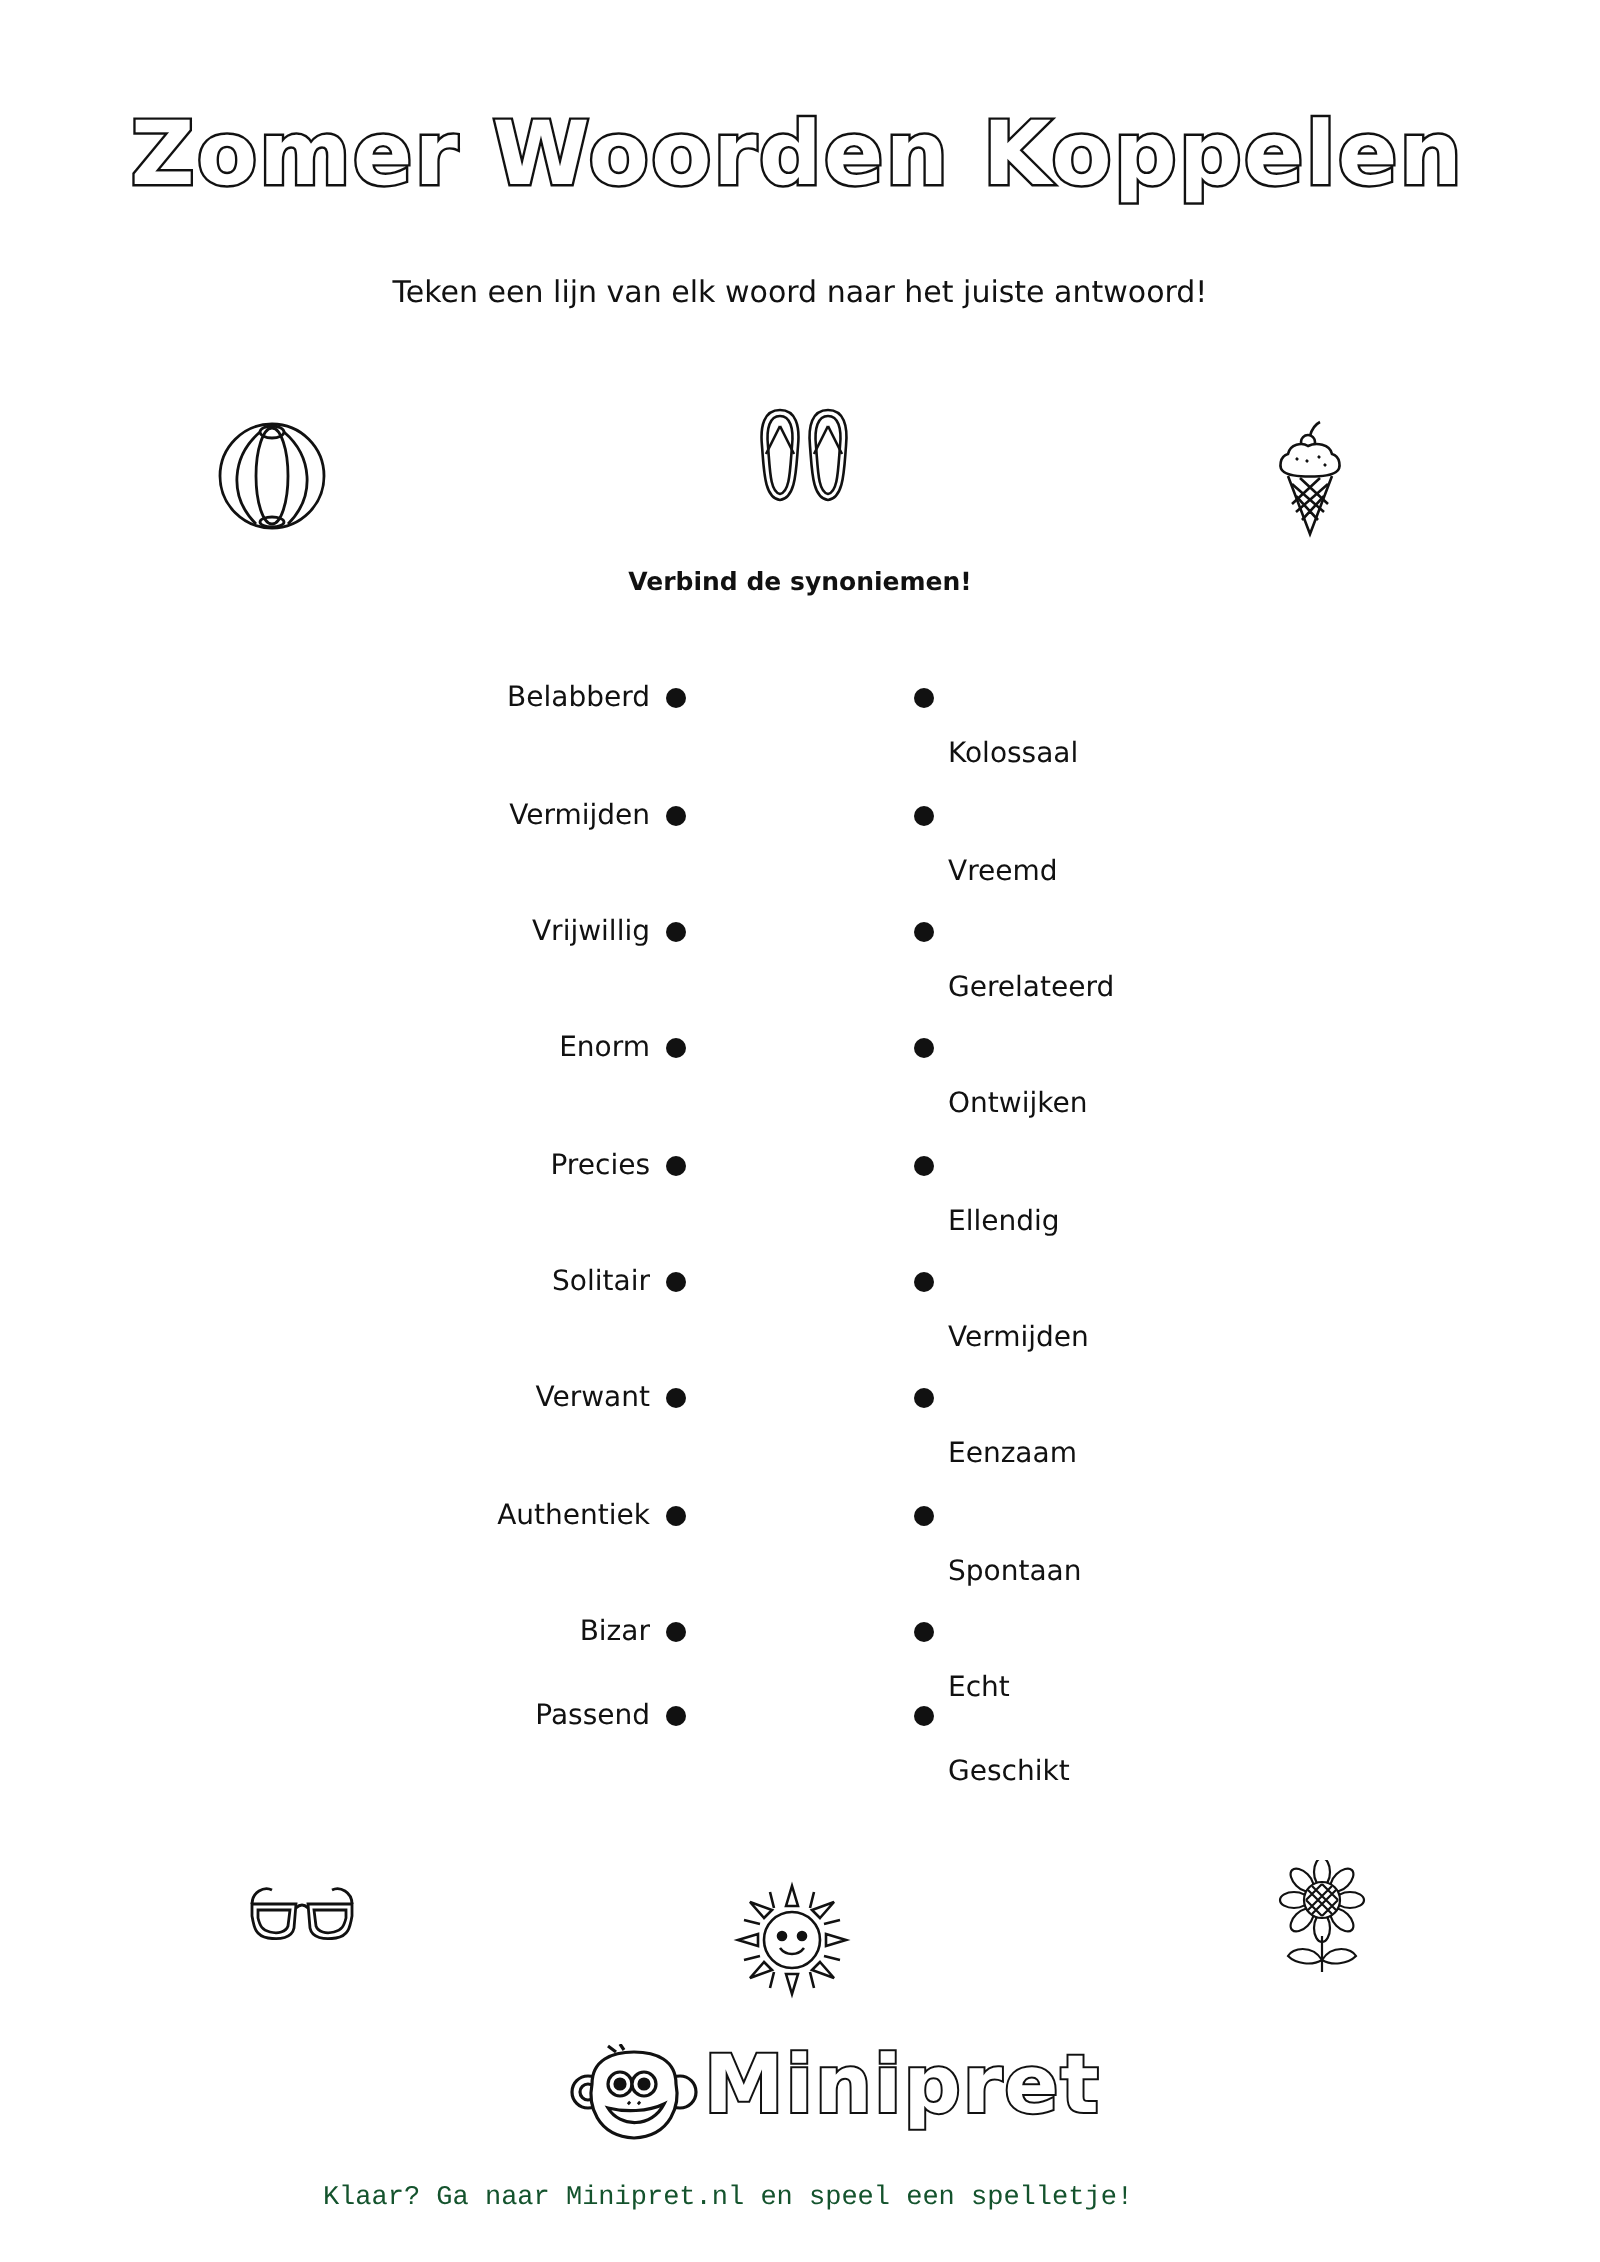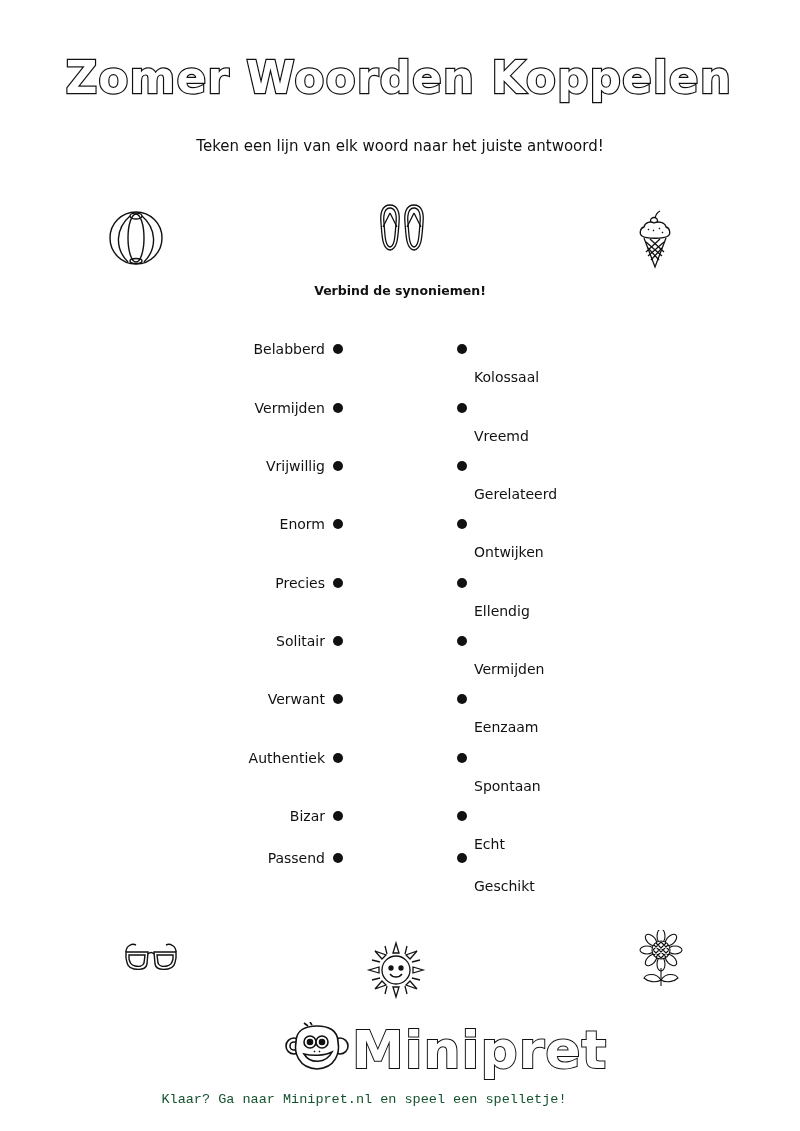--- a/index.html
+++ b/index.html
@@ -16,21 +16,21 @@
   .subtitle { left: 0; width: 800px; top: 137px; text-align: center; font-size: 15px; color: #111; }
   .section-title { left: 0; width: 800px; top: 283px; text-align: center; font-size: 12.5px; font-weight: bold; color: #111; }
   .icon { position: absolute; }
   .row { position: absolute; left: 0; width: 800px; height: 24px; }
   .lw { position: absolute; right: 475px; top: 0; font-size: 14px; line-height: 24px; text-align: right; white-space: nowrap; padding-left: 44px; }
   .rw { position: absolute; left: 474px; top: 0; font-size: 14px; line-height: 24px; white-space: nowrap; margin-top: 28px; }
   .dot { position: absolute; width: 10px; height: 10px; border-radius: 50%; background: #111; top: 7px; }
   .dot.l { left: 333px; }
   .dot.r { left: 457px; }
   .logo-text {
-    left: 352px; top: 1020px; font-size: 52px; font-weight: bold; color: #fff;
+    left: 352px; top: 1020px; font-size: 40px; font-weight: bold; color: #fff;
     -webkit-text-stroke: 2px #111; paint-order: stroke fill; letter-spacing: 1px;
   }
   .footer { left: 0; width: 728px; top: 1092px; text-align: center; font-size: 13.5px; color: #14532d; font-family: Liberation Mono, monospace; }
 </style>
 </head>
 <body>
 
 <div class="abs title">Zomer Woorden Koppelen</div>
 <div class="abs subtitle">Teken een lijn van elk woord naar het juiste antwoord!</div>
 

